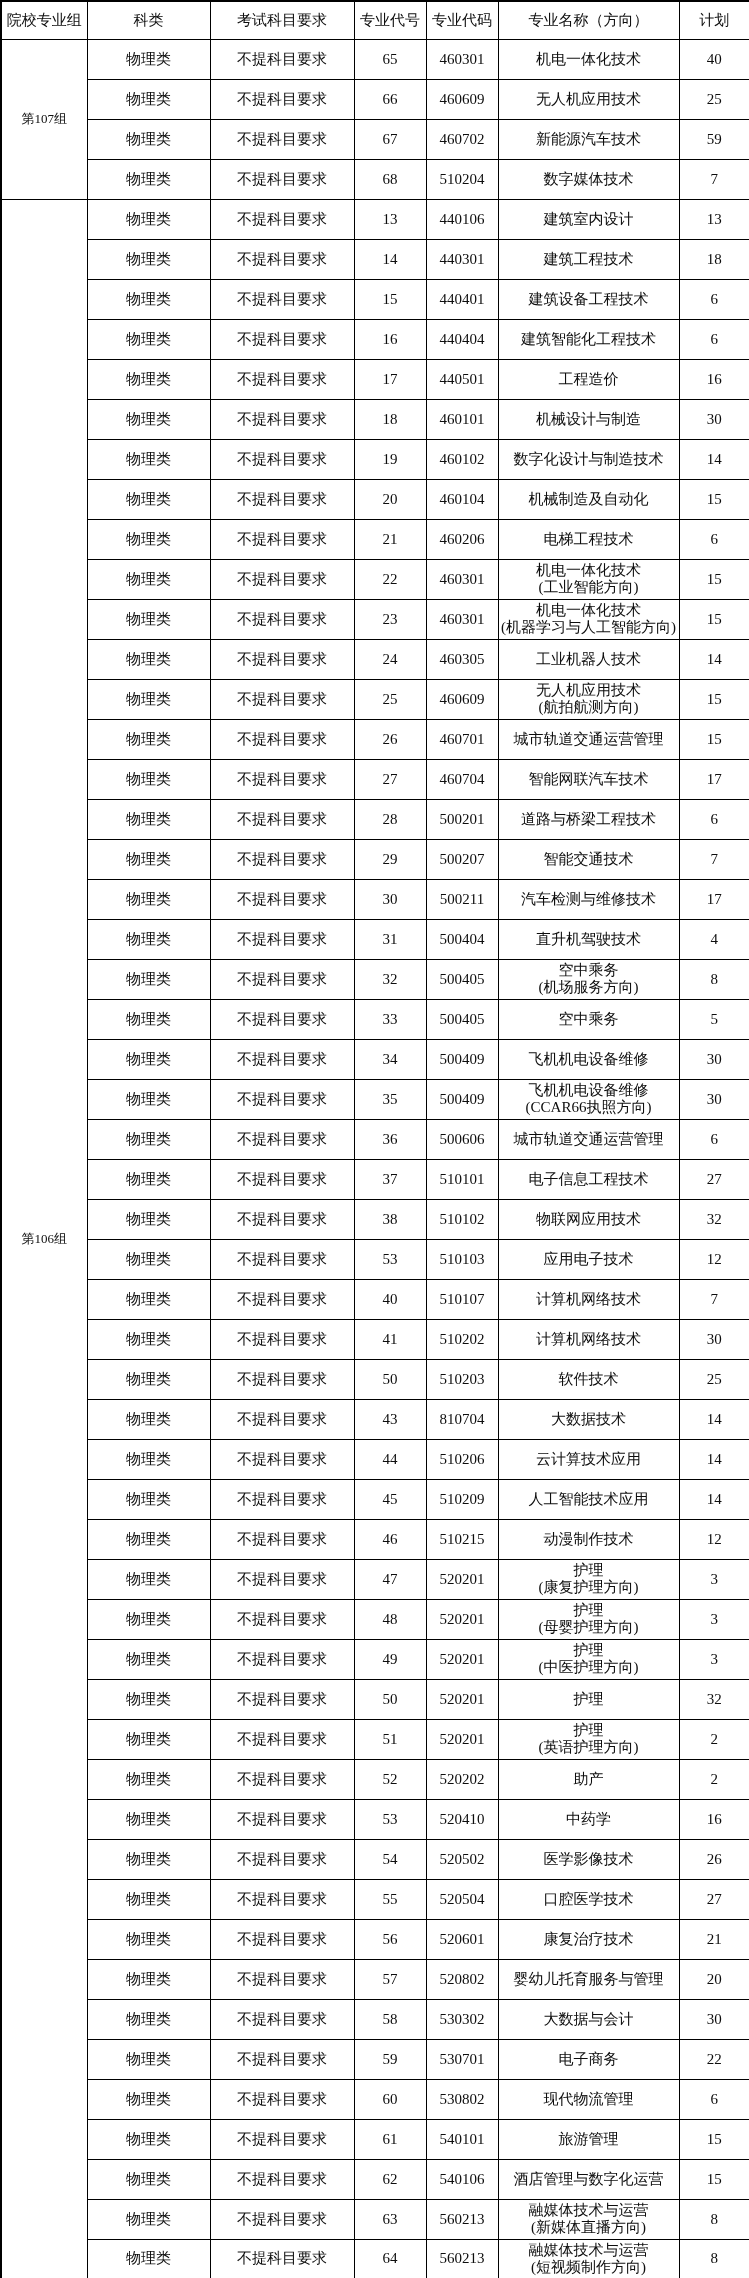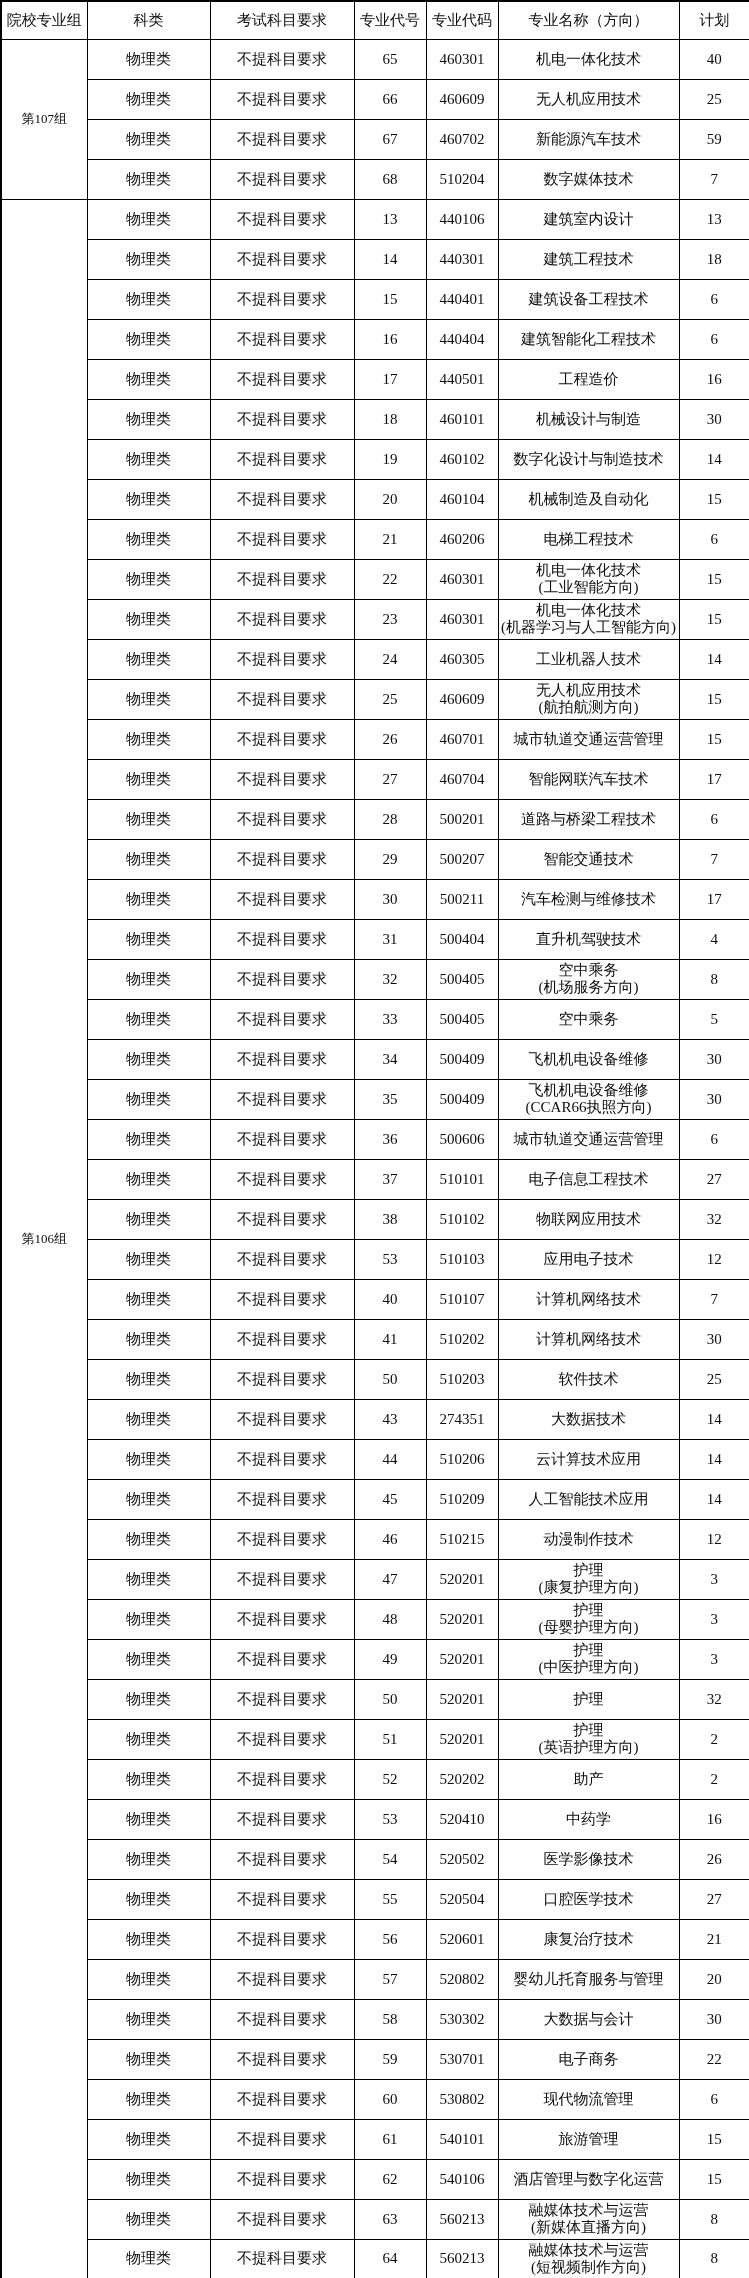--- a/index.html
+++ b/index.html
@@ -400,21 +400,21 @@
           <td>510203</td>
           <td>
             <div>软件技术</div>
           </td>
           <td>25</td>
         </tr>
         <tr>
           <td>物理类</td>
           <td>不提科目要求</td>
           <td>43</td>
-          <td>274351</td>
+          <td>810704</td>
           <td>
             <div>大数据技术</div>
           </td>
           <td>14</td>
         </tr>
         <tr>
           <td>物理类</td>
           <td>不提科目要求</td>
           <td>44</td>
           <td>510206</td>

